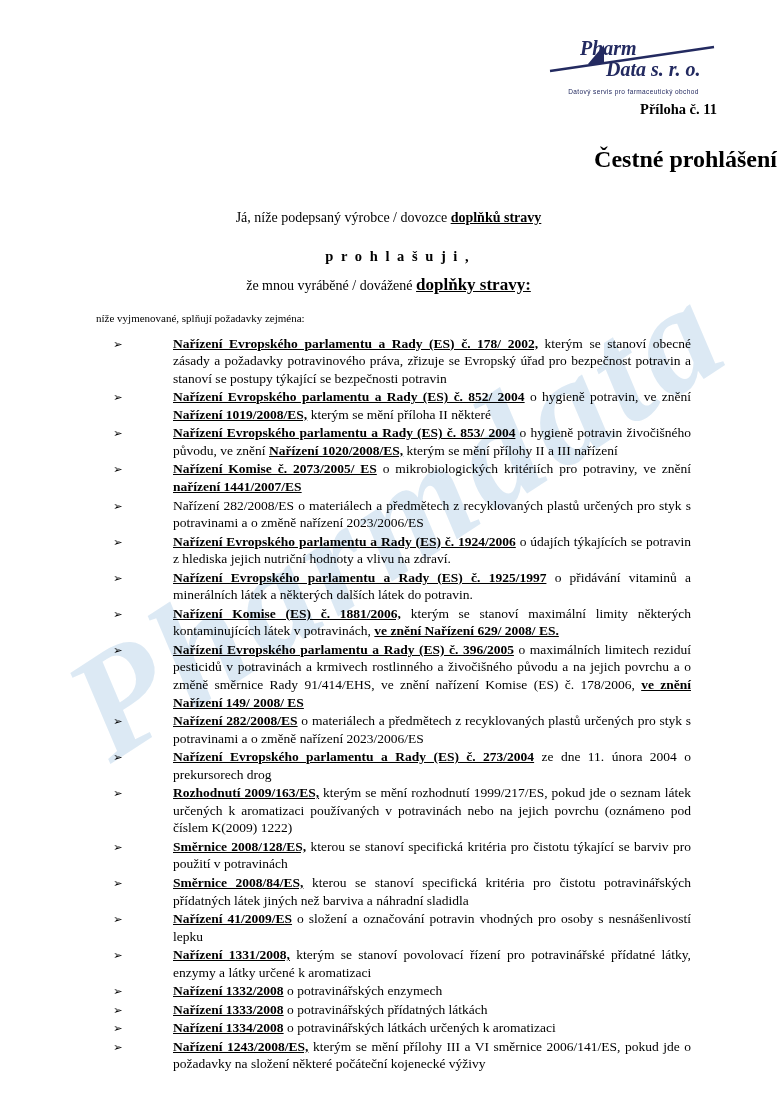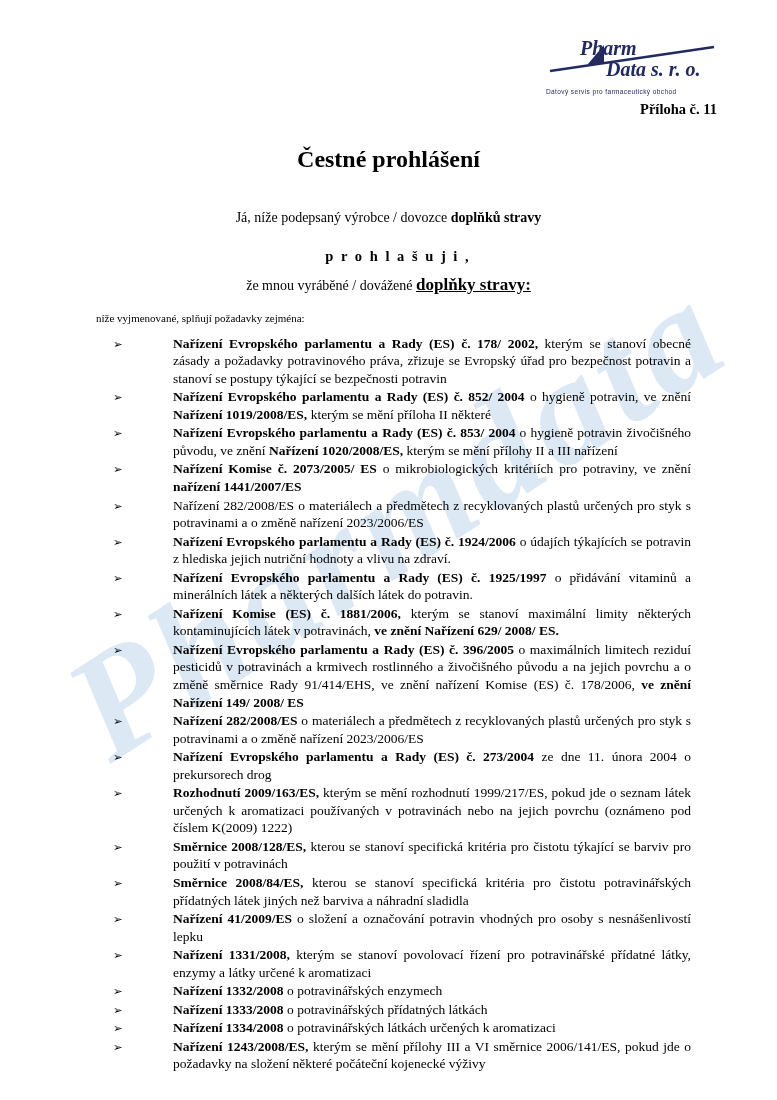--- a/index.html
+++ b/index.html
@@ -32,50 +32,50 @@
     pointer-events: none;
     user-select: none;
   }
   .content { position: relative; z-index: 1; }
   .header { position: relative; height: 128px; }
   .logo {
     position: absolute;
     top: 38px;
     right: 56px;
     width: 175px;
-    text-align: left;
+    text-align: center;
   }
   .logo-tagline {
     font-size: 6.5px;
     color: #232a60;
     letter-spacing: 0.4px;
     margin-top: 1px;
     font-family: "Liberation Sans", sans-serif;
     white-space: nowrap;
   }
   .priloha {
     position: absolute;
     top: 100px;
     right: 60px;
     font-weight: bold;
     font-size: 14.5px;
     margin-left: 7px;
   }
   .title {
     margin-top: 16px;
-    text-align: center;
+    text-align: right;
     font-size: 24px;
     font-weight: bold;
   }
   .center { text-align: center; }
   .p-intro { margin-top: 34px; font-size: 14px; }
   .p-prohlasuji { margin-top: 20px; font-size: 14.5px; font-weight: bold; letter-spacing: 2px; padding-left: 19px; }
   .p-line3 { margin-top: 8px; font-size: 14px; }
   .p-line4 { margin-top: 15px; margin-left: 96px; font-size: 11px; }
-  .b { font-weight: bold; }
+  .b { font-weight: bold; text-decoration: underline; }
   .u-big { font-weight: bold; text-decoration: underline; font-size: 17px; }
   .list { margin: 9px 86px 0 113px; }
   .list-item { display: flex; margin-bottom: 1px; }
   .bullet {
     flex: 0 0 24px;
     font-size: 11.5px;
     padding-top: 2px;
     font-family: "DejaVu Sans", sans-serif;
   }
   .item-text { flex: 1; text-align: justify; margin-left: 36px; }

